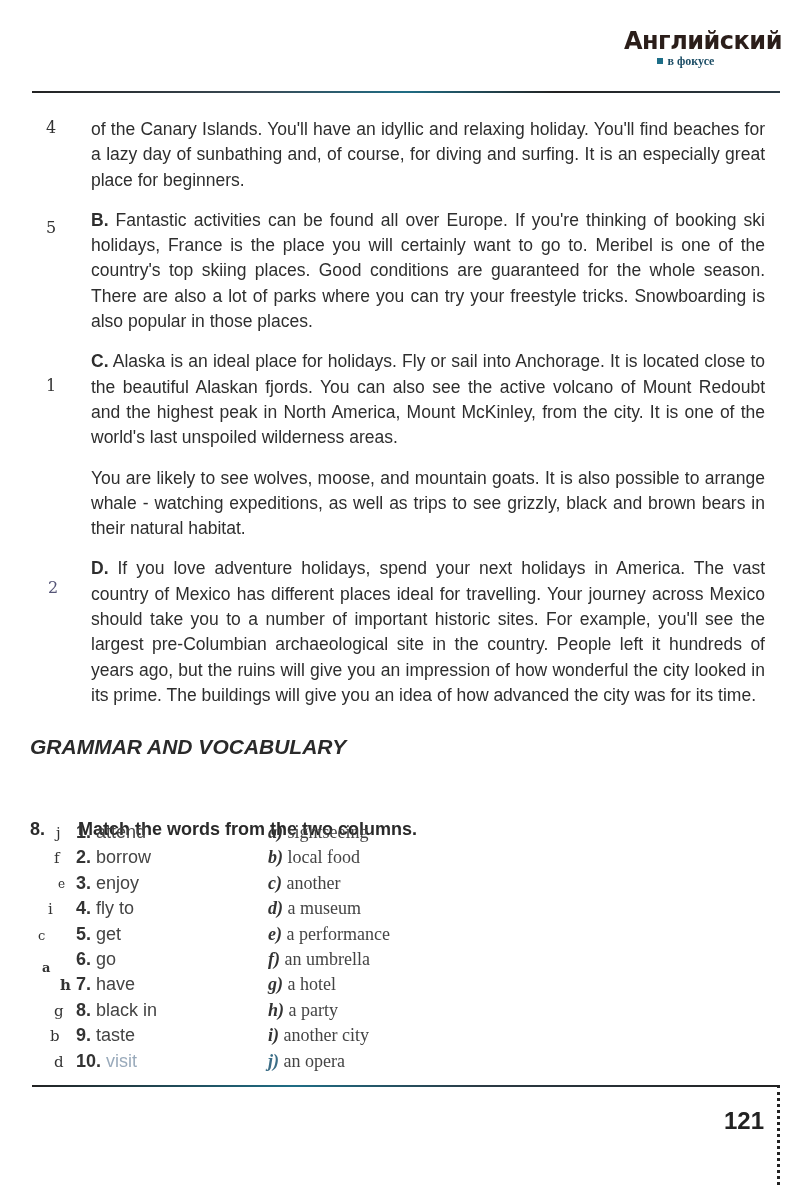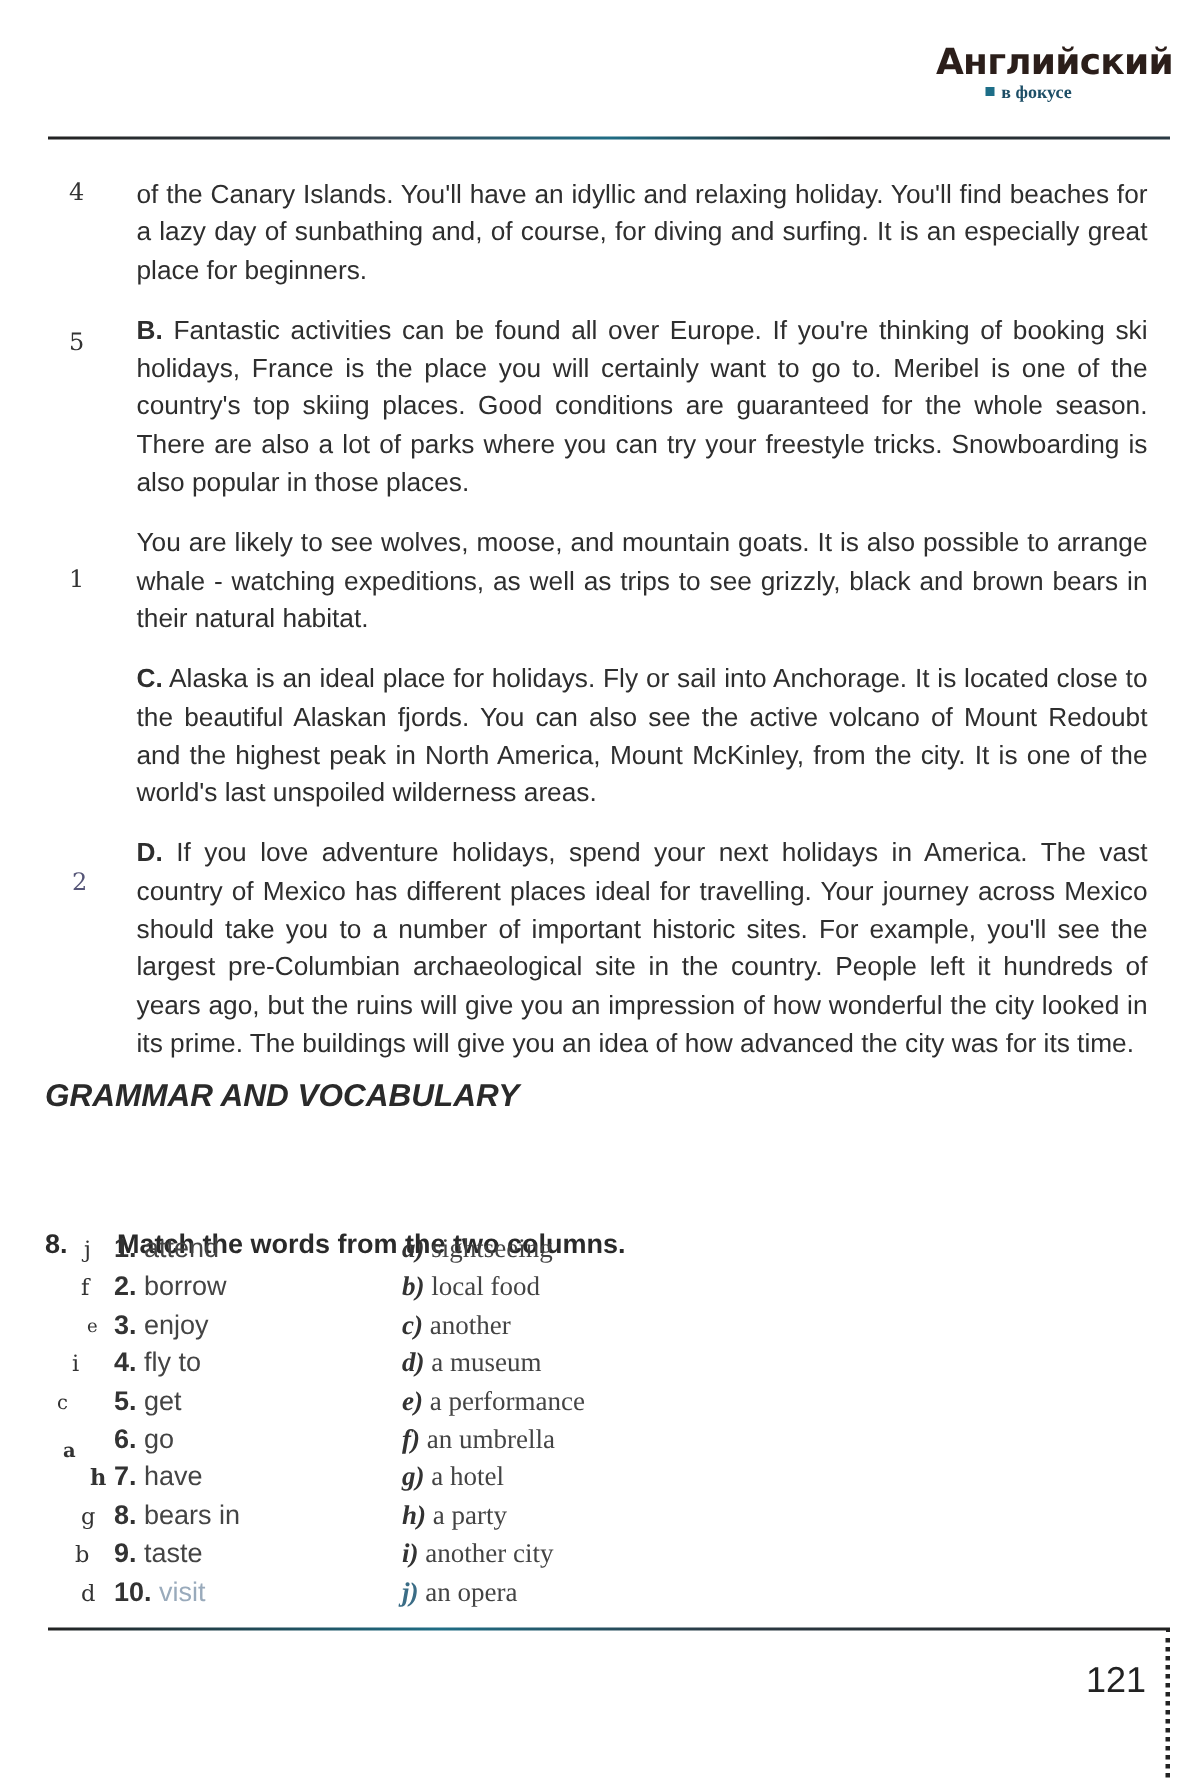--- a/index.html
+++ b/index.html
@@ -12,51 +12,51 @@
     .rule-bottom { position: absolute; left: 32px; right: 20px; top: 1085px; height: 2px; background: linear-gradient(90deg, #222 0%, #1f6d85 35%, #2b3a44 60%, #222 100%); }
     .dotted-edge { position: absolute; right: 20px; top: 1085px; height: 100px; width: 0; border-right: 3px dotted #222; }
     .reading { position: absolute; left: 76px; top: 102px; width: 704px; font-size: 17.5px; line-height: 25.3px; color: #2e2e2e; }
     .reading p { margin: 15px; text-align: justify; }
     .reading .lbl { font-weight: bold; }
     .margin-note { position: absolute; font-family: "DejaVu Serif", serif; font-size: 16px; color: #333; }
     .mn-4 { left: 46px; top: 118px; }
     .mn-5 { left: 46px; top: 218px; }
     .mn-1 { left: 46px; top: 376px; }
     .mn-2 { left: 48px; top: 578px; color: #557; }
-    .section-title { position: absolute; left: 30px; top: 719px; font-size: 21px; font-weight: bold; font-style: italic; color: #2a2a2a; }
+    .section-title { position: absolute; left: 30px; top: 735px; font-size: 21px; font-weight: bold; font-style: italic; color: #2a2a2a; }
     .task { position: absolute; left: 30px; top: 792px; font-size: 18px; font-weight: bold; color: #2a2a2a; margin-top: 27px; }
     .task .num { display: inline-block; width: 48px; }
     .match { position: absolute; left: 30px; top: 820px; width: 500px; }
     .row { position: relative; height: 25.4px; font-size: 18px; line-height: 25px; }
     .answer { position: absolute; font-family: "DejaVu Serif", serif; font-size: 15px; color: #333; top: 1px; }
     .left-item { position: absolute; left: 46px; color: #444; }
     .left-item .n { font-weight: bold; color: #333; }
     .right-item { position: absolute; left: 238px; color: #444; font-family: Liberation Serif, serif; }
     .right-item .l { font-weight: bold; font-style: italic; color: #333; }
-    .page-number { position: absolute; right: 36px; top: 1107px; font-size: 24px; font-weight: normal; color: #222; }
+    .page-number { position: absolute; right: 36px; top: 1107px; font-size: 24px; font-weight: bold; color: #222; }
   </style>
 </head>
 <body>
 
 <div class="logo">
   <div class="logo-main">Английский</div>
   <div class="logo-sub"><span class="dot"></span><span>в фокусе</span></div>
 </div>
 <div class="rule-top"></div>
 
 <span class="margin-note mn-4">4</span>
 <span class="margin-note mn-5">5</span>
 <span class="margin-note mn-1">1</span>
 <span class="margin-note mn-2">2</span>
 
 <div class="reading">
   <p>of the Canary Islands. You'll have an idyllic and relaxing holiday. You'll find beaches for a lazy day of sunbathing and, of course, for diving and surfing. It is an especially great place for beginners.</p>
   <p><span class="lbl">B.</span><span> Fantastic activities can be found all over Europe. If you're thinking of booking ski holidays, France is the place you will certainly want to go to. Meribel is one of the country's top skiing places. Good conditions are guaranteed for the whole season. There are also a lot of parks where you can try your freestyle tricks. Snowboarding is also popular in those places.</span></p>
+  <p><span class="lbl">C.</span><span> Alaska is an ideal place for holidays. Fly or sail into Anchorage. It is located close to the beautiful Alaskan fjords. You can also see the active volcano of Mount Redoubt and the highest peak in North America, Mount McKinley, from the city. It is one of the world's last unspoiled wilderness areas.</span></p>
   <p><span>You are likely to see wolves, moose, and mountain goats. It is also possible to arrange whale - watching expeditions, as well as trips to see grizzly, black and brown bears in their natural habitat.</span></p>
-  <p><span class="lbl">C.</span><span> Alaska is an ideal place for holidays. Fly or sail into Anchorage. It is located close to the beautiful Alaskan fjords. You can also see the active volcano of Mount Redoubt and the highest peak in North America, Mount McKinley, from the city. It is one of the world's last unspoiled wilderness areas.</span></p>
   <p><span class="lbl">D.</span><span> If you love adventure holidays, spend your next holidays in America. The vast country of Mexico has different places ideal for travelling. Your journey across Mexico should take you to a number of important historic sites. For example, you'll see the largest pre-Columbian archaeological site in the country. People left it hundreds of years ago, but the ruins will give you an impression of how wonderful the city looked in its prime. The buildings will give you an idea of how advanced the city was for its time.</span></p>
 </div>
 
 <div class="section-title">GRAMMAR AND VOCABULARY</div>
 
 <div class="task">
   <span class="num">8.</span><span>Match the words from the two columns.</span>
 </div>
 
 <div class="match">
@@ -90,21 +90,21 @@
     <span class="left-item"><span class="n">6.</span><span> go</span></span>
     <span class="right-item"><span class="l">f)</span><span> an umbrella</span></span>
   </div>
   <div class="row">
     <span class="answer" style="left:30px;font-weight:bold">h</span>
     <span class="left-item"><span class="n">7.</span><span> have</span></span>
     <span class="right-item"><span class="l">g)</span><span> a hotel</span></span>
   </div>
   <div class="row">
     <span class="answer" style="left:24px">g</span>
-    <span class="left-item"><span class="n">8.</span><span> bears in</span></span>
+    <span class="left-item"><span class="n">8.</span><span> black in</span></span>
     <span class="right-item"><span class="l">h)</span><span> a party</span></span>
   </div>
   <div class="row">
     <span class="answer" style="left:20px">b</span>
     <span class="left-item"><span class="n">9.</span><span> taste</span></span>
     <span class="right-item"><span class="l">i)</span><span> another city</span></span>
   </div>
   <div class="row">
     <span class="answer" style="left:24px">d</span>
     <span class="left-item"><span class="n">10.</span><span style="color:#9ab"> visit</span></span>

